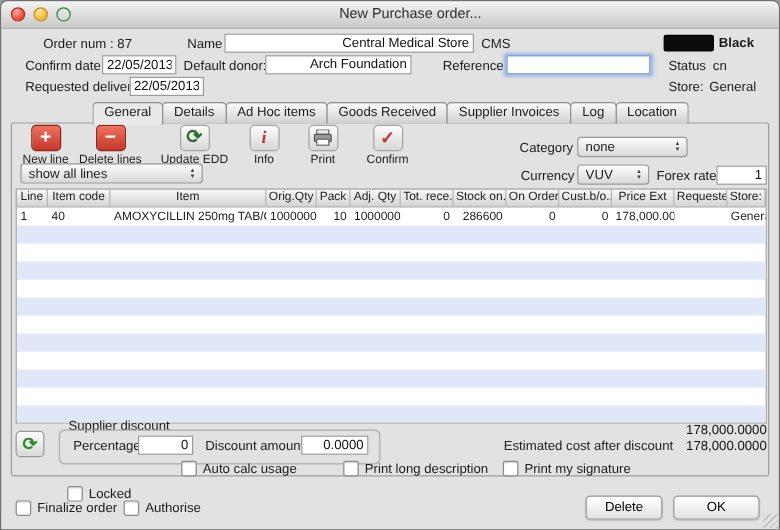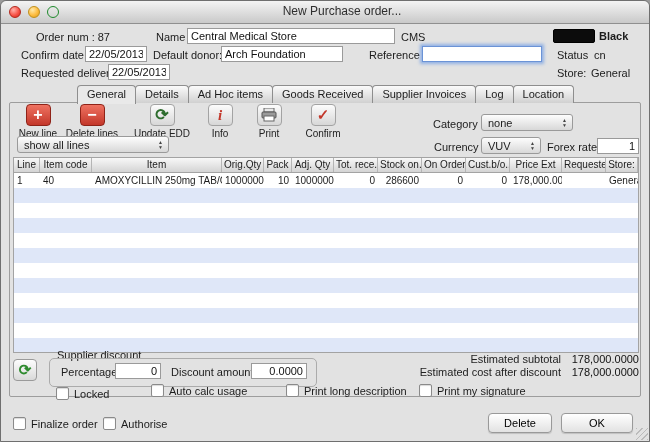--- a/index.html
+++ b/index.html
@@ -11,21 +11,21 @@
     background:linear-gradient(#f4f4f4,#c9c9c9);border-bottom:1px solid #8f8f8f;border-radius:6px 6px 0 0;padding-left:34px;}
   .title{text-align:center;line-height:21px;font-size:12px;color:#2e2e2e;}
   .lights{position:absolute;left:8px;top:5px;display:flex;gap:7px;}
   .light{width:12px;height:12px;border-radius:50%;box-sizing:border-box;}
   .l-red{background:radial-gradient(circle at 35% 30%,#ffb2ab,#f85448 55%,#ce2619);border:1px solid #b2281d;}
   .l-yel{background:radial-gradient(circle at 35% 30%,#ffe9a8,#fdbc40 55%,#d79a1e);border:1px solid #c08f1c;}
   .l-grn{background:radial-gradient(circle at 35% 30%,#b8f0b0,#34c749 55%,#1d9c30;);border:1px solid #1f8a2c;}
   
   .lbl{position:absolute;white-space:nowrap;}
   input.inp{position:absolute;height:16px;border:1px solid #9a9a9a;background:#fff;
-    font:11px "Liberation Sans",sans-serif;padding:0 3px;box-sizing:border-box;color:#111;}
+    font:11px "Liberation Sans",sans-serif;padding:0 3px;box-sizing:border-box;color:#111;text-align:right;}
   input.focused{border:1px solid #6b93d6;box-shadow:0 0 3px 2px rgba(101,150,229,.65);outline:none;}
   .num{text-align:right;}
   .popup{position:absolute;height:17px;box-sizing:border-box;border:1px solid #9a9a9a;border-radius:3px;
     background:linear-gradient(#fdfdfd,#d8d8d8);display:flex;align-items:center;padding:0 3px 0 6px;}
   .popup .pval{flex:1;white-space:nowrap;overflow:hidden;}
   .arrows{width:9px;text-align:center;color:#444;}
   .arrows::before{content:"▲";display:block;font-size:5px;line-height:5px;}
   .arrows::after{content:"▼";display:block;font-size:5px;line-height:5px;}
   .cbrow{position:absolute;display:flex;align-items:center;gap:5px;white-space:nowrap;}
   .cb{width:11px;height:11px;background:#fff;border:1px solid #8a8a8a;border-radius:2px;
@@ -379,26 +379,25 @@
   <button class="recalc">
       <span>⟳</span>
     </button>
   <span class="lbl" style="left:56px;top:348px;">Supplier discount</span>
   <div class="groupbox"></div>
   <span class="lbl" style="left:60px;top:365px;">Percentage</span>
   <input class="inp num" style="left: 114px; top: 362px; width: 46px;" value="0">
   <span class="lbl" style="left:170px;top:365px;">Discount amount</span>
   <input class="inp num" style="left: 250px; top: 362px; width: 56px;" value="0.0000">
 
-  <span class="totlbl" style="left:410px;top:352px;">Estimated subtotal</span>
   <span class="totval" style="left:558px;top:352px;">178,000.0000</span>
   <span class="totlbl" style="left:410px;top:365px;">Estimated cost after discount</span>
   <span class="totval" style="left:558px;top:365px;">178,000.0000</span>
 
-  <div class="cbrow" style="left:55px;top:386px;justify-content:center;">
+  <div class="cbrow" style="left:55px;top:404px;justify-content:center;">
     <span class="cb"></span>
     <span>Locked</span>
   </div>
   <div class="cbrow" style="left:150px;top:383px;">
     <span class="cb"></span>
     <span>Auto calc usage</span>
   </div>
   <div class="cbrow" style="left:285px;top:383px;align-items:flex-end;">
     <span class="cb"></span>
     <span>Print long description</span>

